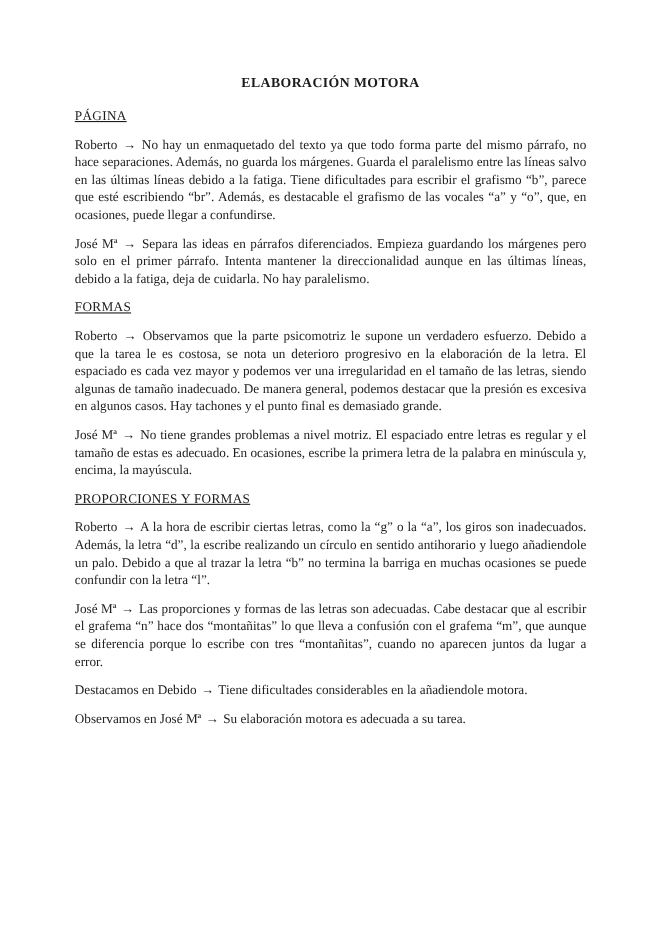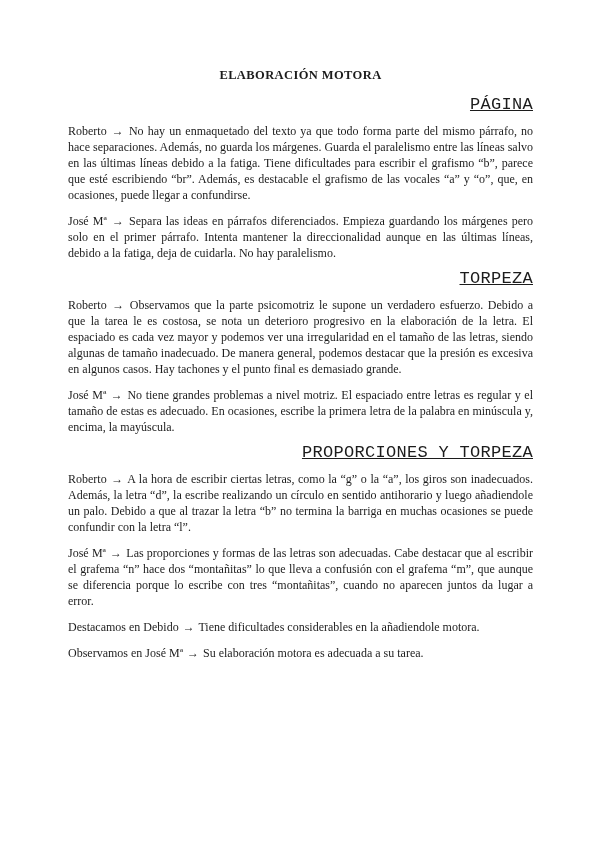--- a/index.html
+++ b/index.html
@@ -21,26 +21,25 @@
     overflow: hidden;
   }
   .doc-title {
     font-size: 12.5px;
     font-weight: bold;
     text-align: center;
     letter-spacing: 0.4px;
     margin: 0 0 14px 0;
   }
   .section-heading {
-    font-size: 17px;
+    font-size: 12px;
     font-weight: normal;
-    text-align: right;
+    text-align: left;
     letter-spacing: 0.3px;
     margin: 0 0 10px 0;
-    font-family: Liberation Mono, monospace;
   }
   .section-heading .u {
     text-decoration: underline;
   }
   p.para {
     margin: 0 0 10px 0;
     text-align: justify;
   }
   p.para .lead {
     font-weight: normal;
@@ -55,27 +54,27 @@
 <div class="page">
 
   <h1 class="doc-title">ELABORACIÓN MOTORA</h1>
 
   <h2 class="section-heading"><span class="u">PÁGINA</span></h2>
 
   <p class="para"><b class="lead">Roberto</b> <span class="arrow">→</span> <span class="body">No hay un enmaquetado del texto ya que todo forma parte del mismo párrafo, no hace separaciones. Además, no guarda los márgenes. Guarda el paralelismo entre las líneas salvo en las últimas líneas debido a la fatiga. Tiene dificultades para escribir el grafismo “b”, parece que esté escribiendo “br”. Además, es destacable el grafismo de las vocales “a” y “o”, que, en ocasiones, puede llegar a confundirse.</span></p>
 
   <p class="para"><b class="lead">José Mª</b> <span class="arrow">→</span> <span class="body">Separa las ideas en párrafos diferenciados. Empieza guardando los márgenes pero solo en el primer párrafo. Intenta mantener la direccionalidad aunque en las últimas líneas, debido a la fatiga, deja de cuidarla. No hay paralelismo.</span></p>
 
-  <h2 class="section-heading"><span class="u">TORPEZA</span></h2>
+  <h2 class="section-heading"><span class="u">FORMAS</span></h2>
 
   <p class="para"><b class="lead">Roberto</b> <span class="arrow">→</span> <span class="body">Observamos que la parte psicomotriz le supone un verdadero esfuerzo. Debido a que la tarea le es costosa, se nota un deterioro progresivo en la elaboración de la letra. El espaciado es cada vez mayor y podemos ver una irregularidad en el tamaño de las letras, siendo algunas de tamaño inadecuado. De manera general, podemos destacar que la presión es excesiva en algunos casos. Hay tachones y el punto final es demasiado grande.</span></p>
 
   <p class="para"><b class="lead">José Mª</b> <span class="arrow">→</span> <span class="body">No tiene grandes problemas a nivel motriz. El espaciado entre letras es regular y el tamaño de estas es adecuado. En ocasiones, escribe la primera letra de la palabra en minúscula y, encima, la mayúscula.</span></p>
 
-  <h2 class="section-heading"><span class="u">PROPORCIONES Y TORPEZA</span></h2>
+  <h2 class="section-heading"><span class="u">PROPORCIONES Y FORMAS</span></h2>
 
   <p class="para"><b class="lead">Roberto</b> <span class="arrow">→</span> <span class="body">A la hora de escribir ciertas letras, como la “g” o la “a”, los giros son inadecuados. Además, la letra “d”, la escribe realizando un círculo en sentido antihorario y luego añadiendole un palo. Debido a que al trazar la letra “b” no termina la barriga en muchas ocasiones se puede confundir con la letra “l”.</span></p>
 
   <p class="para"><b class="lead">José Mª</b> <span class="arrow">→</span> <span class="body">Las proporciones y formas de las letras son adecuadas. Cabe destacar que al escribir el grafema “n” hace dos “montañitas” lo que lleva a confusión con el grafema “m”, que aunque se diferencia porque lo escribe con tres “montañitas”, cuando no aparecen juntos da lugar a error.</span></p>
 
   <p class="para"><b class="lead">Destacamos en Debido</b> <span class="arrow">→</span> <span class="body">Tiene dificultades considerables en la añadiendole motora.</span></p>
 
   <p class="para"><b class="lead">Observamos en José Mª</b> <span class="arrow">→</span> <span class="body">Su elaboración motora es adecuada a su tarea.</span></p>
 
 </div>

